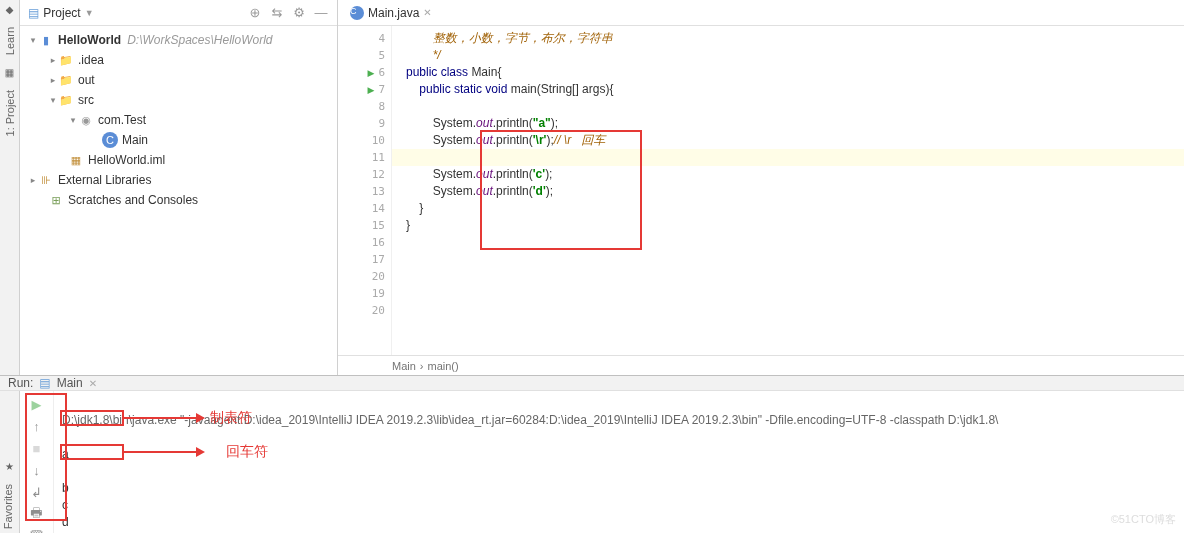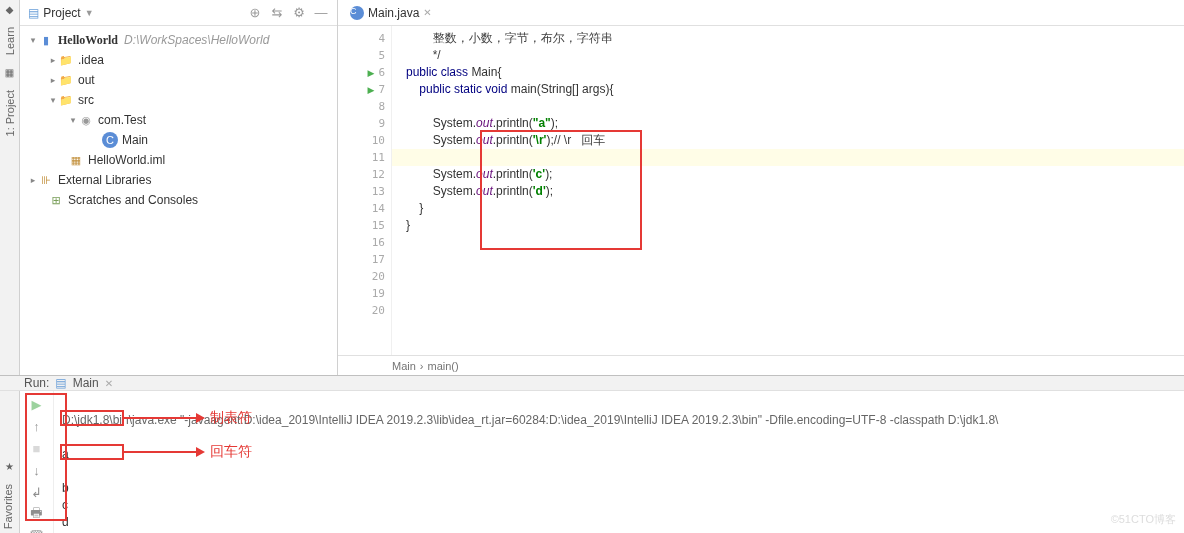--- a/index.html
+++ b/index.html
@@ -29,26 +29,26 @@
 .editor-tab .close { color: #aaa; font-size: 10px; }
 .code-area { flex: 1; display: flex; overflow: hidden; position: relative; }
 .gutter { width: 54px; background: #fff; border-right: 1px solid #f0f0f0; padding-top: 4px; }
 .gutter-row { height: 17px; display: flex; align-items: center; justify-content: flex-end; font-family: Consolas, monospace; font-size: 11px; color: #aaa; padding-right: 6px; gap: 4px; }
 .gutter-row .run { color: #4caf50; font-size: 9px; }
 .code { flex: 1; padding: 4px 0 0 14px; font-family: Consolas, monospace; font-size: 12px; line-height: 17px; position: relative; }
 .code-line { height: 17px; white-space: pre; }
 .code-line.hl { background: #fffde7; margin-left: -14px; padding-left: 14px; margin-right: -400px; padding-right: 400px; }
 .kw { color: #000080; font-weight: normal; }
 .str { color: #008000; font-weight: bold; }
-.cm { color: #404040; }
+.cm { color: #a16207; font-style: italic; }
 .fld { color: #660e7a; font-style: italic; }
 .red-box { position: absolute; border: 2px solid #e53935; pointer-events: none; }
 .breadcrumb { border-top: 1px solid #e0e0e0; height: 20px; display: flex; align-items: center; padding-left: 54px; font-size: 11px; color: #757575; gap: 4px; }
 .run-panel { border-top: 1px solid #c0c0c0; height: 158px; display: flex; flex-direction: column; }
-.run-header { height: 22px; background: #f2f2f2; display: flex; align-items: center; padding: 0 24px; border-bottom: 1px solid #e0e0e0; font-size: 12px; color: #555; gap: 6px; }
+.run-header { height: 22px; background: #f2f2f2; display: flex; align-items: center; padding: 0 8px; border-bottom: 1px solid #e0e0e0; font-size: 12px; color: #555; gap: 6px; }
 .run-body { flex: 1; display: flex; position: relative; }
 .run-side { width: 20px; background: #f2f2f2; border-right: 1px solid #d0d0d0; }
 .run-tools { width: 34px; background: #fff; border-right: 1px solid #eee; display: flex; flex-direction: column; align-items: center; gap: 4px; padding-top: 4px; }
 .run-tools .tb { width: 18px; height: 18px; opacity: 0.55; cursor: pointer; font-size: 13px; display: flex; align-items: center; justify-content: center; }
 .console { flex: 1; font-family: Consolas, monospace; font-size: 12px; padding: 4px 8px; line-height: 17px; white-space: pre; overflow: hidden; position: relative; }
 .anno-box { position: absolute; border: 2px solid #e53935; pointer-events: none; }
 .anno-arrow { position: absolute; color: #e53935; font-size: 14px; pointer-events: none; display: flex; align-items: center; height: 2px; }
 .anno-arrow .line { height: 2px; background: #e53935; }
 .anno-arrow .head { width: 0; height: 0; border-top: 5px solid transparent; border-bottom: 5px solid transparent; border-left: 9px solid #e53935; }
 .anno-text { position: absolute; color: #e53935; font-size: 14px; }
@@ -76,21 +76,21 @@
         <span class="icon-btn">⊕</span>
         <span class="icon-btn">⇆</span>
         <span class="icon-btn">⚙</span>
         <span class="icon-btn">—</span>
       </span>
     </div>
     <div class="tree">
       <div class="tree-row" style="padding-left:8px;">
         <span class="arrow">▾</span>
         <span class="ficon folder-icon blue">▮</span>
-        <span class="label" style="font-weight:bold;font-family:Liberation Serif, serif;">HelloWorld</span>
+        <span class="label" style="font-weight:bold;">HelloWorld</span>
         <span class="path">D:\WorkSpaces\HelloWorld</span>
       </div>
       <div class="tree-row" style="padding-left:28px;">
         <span class="arrow">▸</span>
         <span class="ficon folder-icon">📁</span>
         <span class="label">.idea</span>
       </div>
       <div class="tree-row" style="padding-left:28px;">
         <span class="arrow">▸</span>
         <span class="ficon" style="color:#e08030;">📁</span>
@@ -221,17 +221,17 @@
     <div class="anno-box" style="left:60px; top:53px; width:64px; height:16px;"></div>
     <div class="anno-arrow" style="left:124px; top:26px;">
         <span class="line" style="width:72px;"></span>
         <span class="head"></span>
       </div>
     <div class="anno-arrow" style="left:124px; top:60px;">
         <span class="line" style="width:72px;"></span>
         <span class="head"></span>
       </div>
     <div class="anno-text" style="left:210px; top:18px;">制表符</div>
-    <div class="anno-text" style="left:210px; top:52px;">回车符</div>
+    <div class="anno-text" style="left:226px; top:52px;">回车符</div>
   </div>
 </div>
 
 <div class="watermark">©51CTO博客</div>
 
 </body></html>

